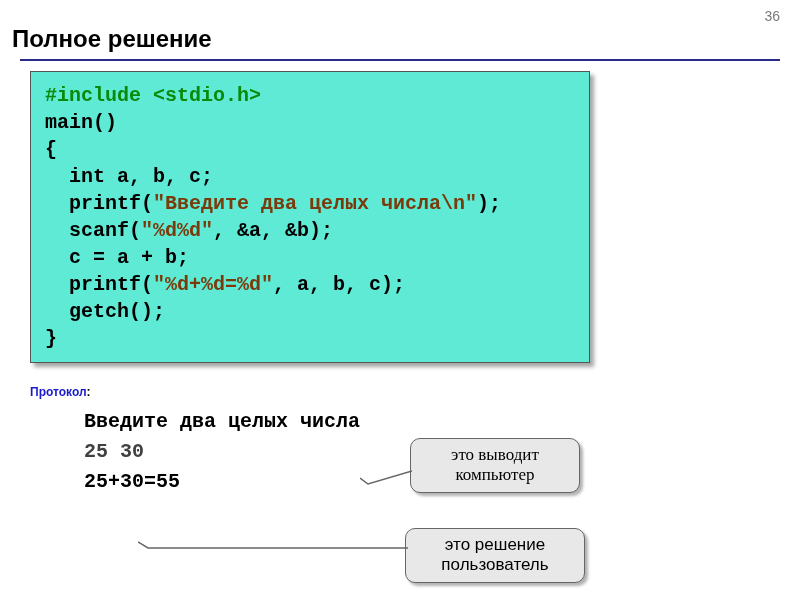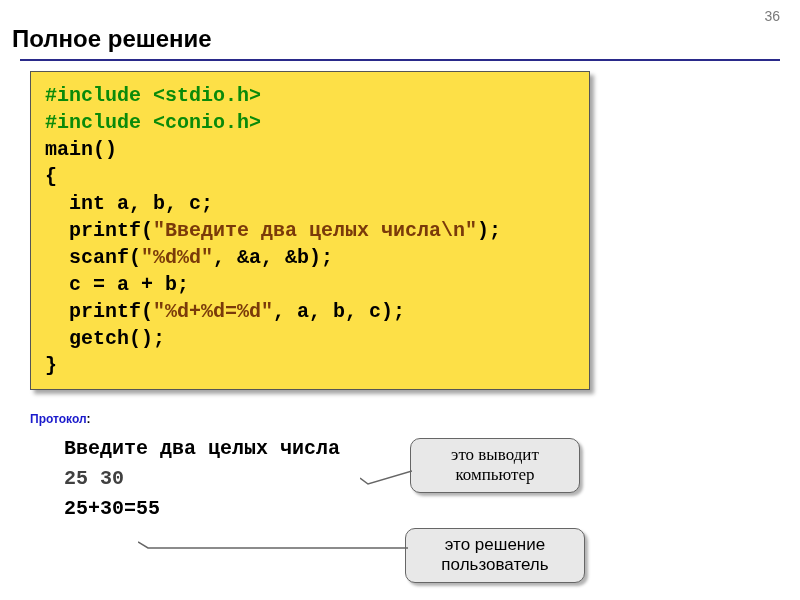--- a/index.html
+++ b/index.html
@@ -26,21 +26,21 @@
     margin: 25px 0 6px 12px;
   }
   .title-rule {
     border: 0;
     border-top: 2px solid #2a2a8a;
     margin: 0 20px 10px 20px;
   }
   .code-box {
     margin: 0 0 0 30px;
     width: 560px;
-    background: #fde047;
+    background: #5eead4;
     border: 1px solid #555;
     box-shadow: 4px 4px 4px rgba(0,0,0,0.35);
     padding: 10px 14px 10px 14px;
     font-family: "Courier New", monospace;
     font-size: 20px;
     font-weight: bold;
     line-height: 1.35;
   }
   .code-box .kw { color: #0a8a0a; }
   .code-box .brown { color: #7a3a0a; }
@@ -49,21 +49,21 @@
     margin: 22px 0 8px 30px;
     font-size: 12px;
     color: #1a1acc;
     font-weight: bold;
   }
   .protocol-label .colon { color: #000; }
   .proto-line {
     font-family: "Courier New", monospace;
     font-size: 20px;
     font-weight: bold;
-    margin-left: 64px;
+    margin-left: 84px;
     line-height: 1.5;
     position: relative;
   }
   .proto-line.input { color: #404040; }
   .callout {
     position: absolute;
     background: #e8e8e8;
     border: 1px solid #666;
     border-radius: 10px;
     box-shadow: 3px 3px 3px rgba(0,0,0,0.3);
@@ -83,21 +83,20 @@
 </head>
 <body>
 
 <div class="page-number">36</div>
 
 <div class="title">Полное решение</div>
 <hr class="title-rule">
 
 <div class="code-box">
 <div><span class="kw">#include &lt;stdio.h&gt;</span></div>
-<div><span class="kw">#include &lt;conio.h&gt;</span></div>
 <div><span class="black">main()</span></div>
 <div><span class="black">{</span></div>
 <div><span class="black" style="white-space:pre">  int</span><span class="black"> a, b, c;</span></div>
 <div><span class="black" style="white-space:pre">  printf(</span><span class="brown">"Введите два целых числа\n"</span><span class="black">);</span></div>
 <div><span class="black" style="white-space:pre">  scanf(</span><span class="brown">"%d%d"</span><span class="black">, &amp;a, &amp;b);</span></div>
 <div><span class="black" style="white-space:pre">  c = a + b;</span></div>
 <div><span class="black" style="white-space:pre">  printf(</span><span class="brown">"%d+%d=%d"</span><span class="black">, a, b, c);</span></div>
 <div><span class="black" style="white-space:pre">  getch();</span></div>
 <div><span class="black">}</span></div>
 </div>

